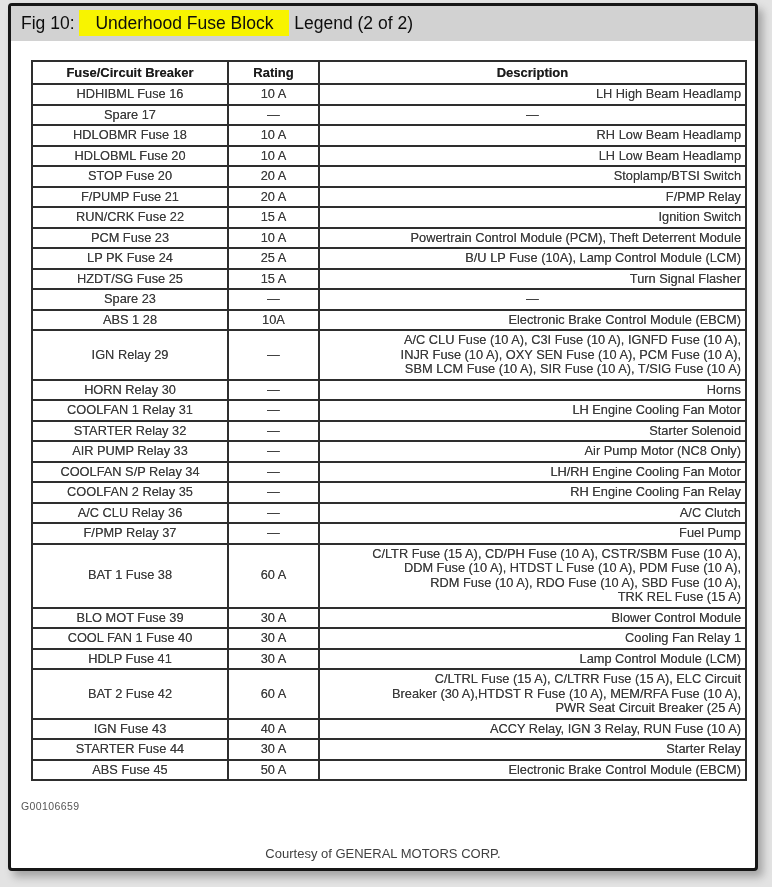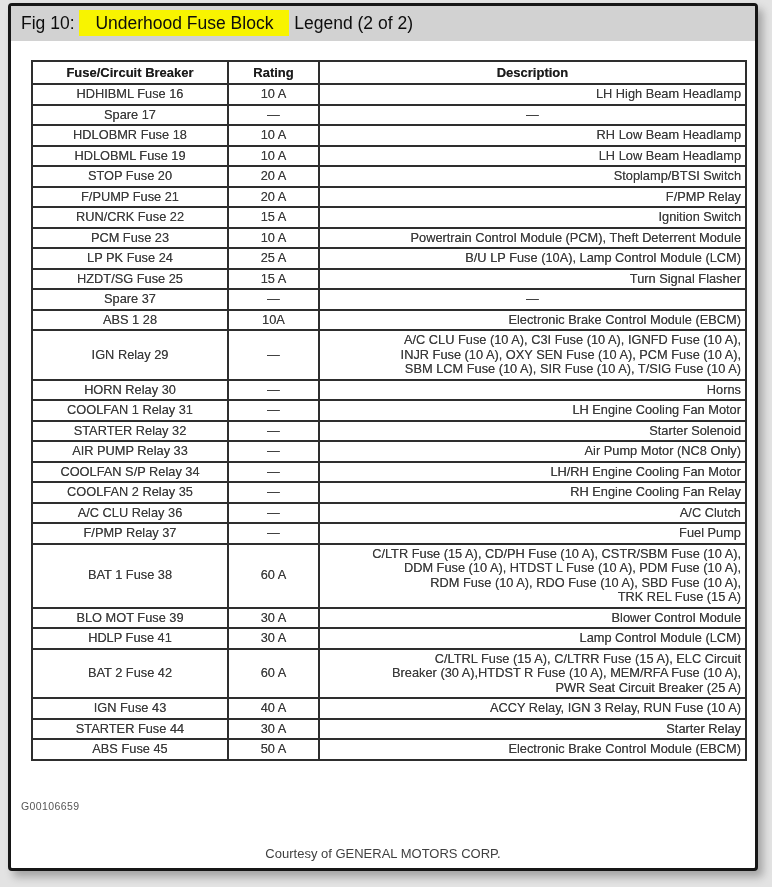--- a/index.html
+++ b/index.html
@@ -132,21 +132,21 @@
             <td class="c-fuse">Spare 17</td>
             <td class="c-rating">—</td>
             <td class="c-desc center">—</td>
           </tr>
           <tr>
             <td class="c-fuse">HDLOBMR Fuse 18</td>
             <td class="c-rating">10 A</td>
             <td class="c-desc">RH Low Beam Headlamp</td>
           </tr>
           <tr>
-            <td class="c-fuse">HDLOBML Fuse 19</td>
+            <td class="c-fuse">HDLOBML Fuse 20</td>
             <td class="c-rating">10 A</td>
             <td class="c-desc">LH Low Beam Headlamp</td>
           </tr>
           <tr>
             <td class="c-fuse">STOP Fuse 20</td>
             <td class="c-rating">20 A</td>
             <td class="c-desc">Stoplamp/BTSI Switch</td>
           </tr>
           <tr>
             <td class="c-fuse">F/PUMP Fuse 21</td>
@@ -167,21 +167,21 @@
             <td class="c-fuse">LP PK Fuse 24</td>
             <td class="c-rating">25 A</td>
             <td class="c-desc">B/U LP Fuse (10A), Lamp Control Module (LCM)</td>
           </tr>
           <tr>
             <td class="c-fuse">HZDT/SG Fuse 25</td>
             <td class="c-rating">15 A</td>
             <td class="c-desc">Turn Signal Flasher</td>
           </tr>
           <tr>
-            <td class="c-fuse">Spare 37</td>
+            <td class="c-fuse">Spare 23</td>
             <td class="c-rating">—</td>
             <td class="c-desc center">—</td>
           </tr>
           <tr>
             <td class="c-fuse">ABS 1 28</td>
             <td class="c-rating">10A</td>
             <td class="c-desc">Electronic Brake Control Module (EBCM)</td>
           </tr>
           <tr>
             <td class="c-fuse">IGN Relay 29</td>
@@ -237,20 +237,25 @@
 DDM Fuse (10 A), HTDST L Fuse (10 A), PDM Fuse (10 A),
 RDM Fuse (10 A), RDO Fuse (10 A), SBD Fuse (10 A),
 TRK REL Fuse (15 A)</td>
           </tr>
           <tr>
             <td class="c-fuse">BLO MOT Fuse 39</td>
             <td class="c-rating">30 A</td>
             <td class="c-desc">Blower Control Module</td>
           </tr>
           <tr>
+            <td class="c-fuse">COOL FAN 1 Fuse 40</td>
+            <td class="c-rating">30 A</td>
+            <td class="c-desc">Cooling Fan Relay 1</td>
+          </tr>
+          <tr>
             <td class="c-fuse">HDLP Fuse 41</td>
             <td class="c-rating">30 A</td>
             <td class="c-desc">Lamp Control Module (LCM)</td>
           </tr>
           <tr>
             <td class="c-fuse">BAT 2 Fuse 42</td>
             <td class="c-rating">60 A</td>
             <td class="c-desc">C/LTRL Fuse (15 A), C/LTRR Fuse (15 A), ELC Circuit
 Breaker (30 A),HTDST R Fuse (10 A), MEM/RFA Fuse (10 A),
 PWR Seat Circuit Breaker (25 A)</td>

